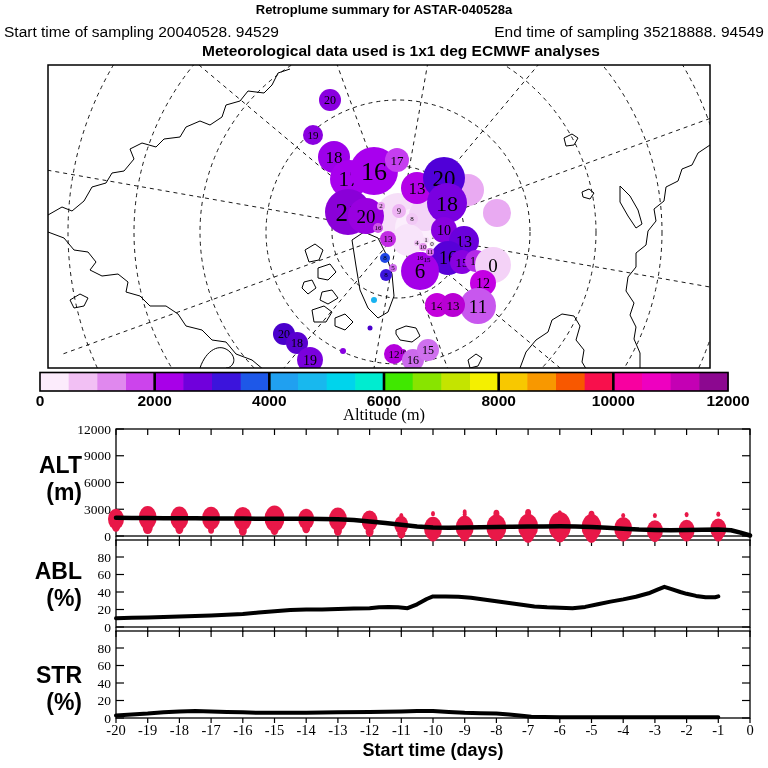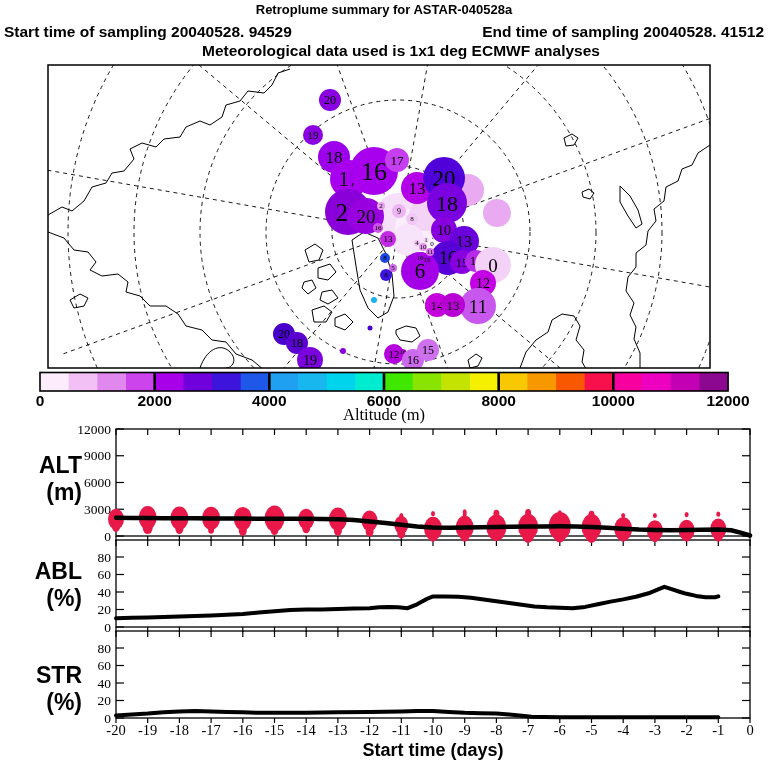--- a/index.html
+++ b/index.html
@@ -1,36 +1,36 @@
 <!DOCTYPE html>
 <html><head>
 <meta charset="utf-8">
 <style>
   html,body{margin:0;padding:0;background:#fff;}
   .stage{position:relative;width:768px;height:768px;background:#fff;overflow:hidden;
          font-family:"Liberation Sans",sans-serif;color:#000;}
   .t1{position:absolute;top:2px;left:0;right:0;text-align:center;font-size:13px;font-weight:bold;}
   .t2{position:absolute;top:23px;left:4px;right:4px;display:flex;justify-content:space-between;
-      font-size:15.5px;font-weight:bold;white-space:nowrap;}
+      font-size:15.5px;font-weight:normal;white-space:nowrap;}
   .t3{position:absolute;top:42px;left:0;right:0;text-align:center;font-size:15.5px;font-weight:bold;margin-left:34px;}
   .plabel{position:absolute;left:0;width:82px;text-align:right;font-weight:bold;
           font-size:23px;line-height:27px;}
   #lab-alt{top:452px}#lab-abl{top:558px}#lab-str{top:662px}
   .xtitle{position:absolute;top:740px;left:116px;width:634px;text-align:center;
           font-weight:bold;font-size:18px;}
   #gfx{position:absolute;left:0;top:0;}
 </style>
 </head>
 <body>
 
 <div class="stage">
   <div class="t1">Retroplume summary for ASTAR-040528a</div>
   <div class="t2">
     <span>Start time of sampling 20040528. 94529</span>
-    <span>End time of sampling 20040528. 41512</span>
+    <span>End time of sampling 35218888. 94549</span>
   </div>
   <div class="t3">Meteorological data used is 1x1 deg ECMWF analyses</div>
 
   <div class="plabel" id="lab-alt">
     <div>ALT</div>
     <div>(m)</div>
   </div>
   <div class="plabel" id="lab-abl">
     <div>ABL</div>
     <div>(%)</div>

